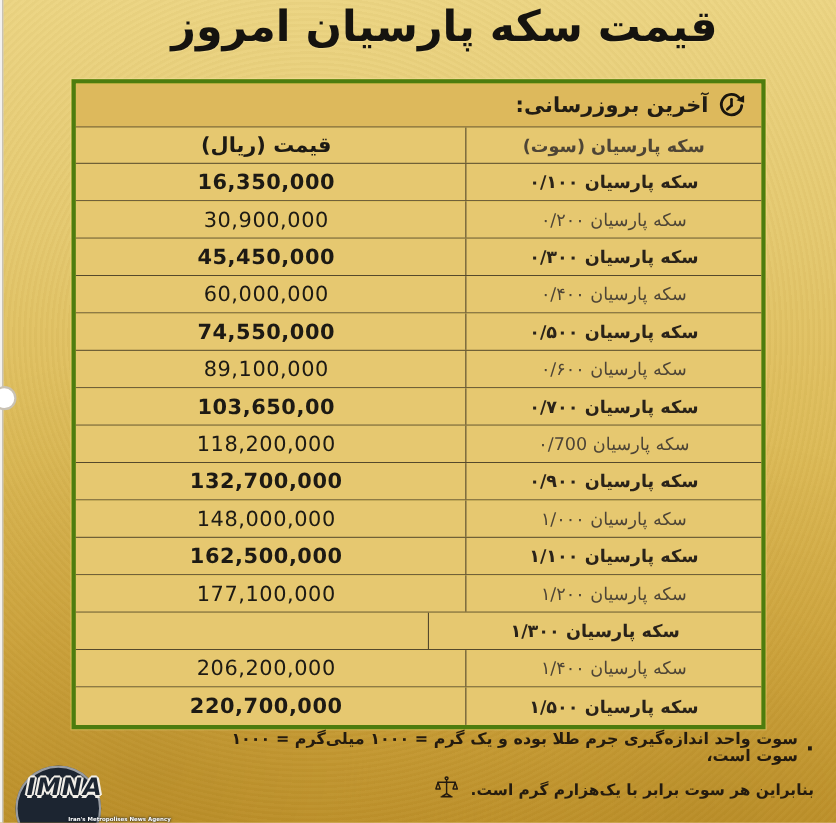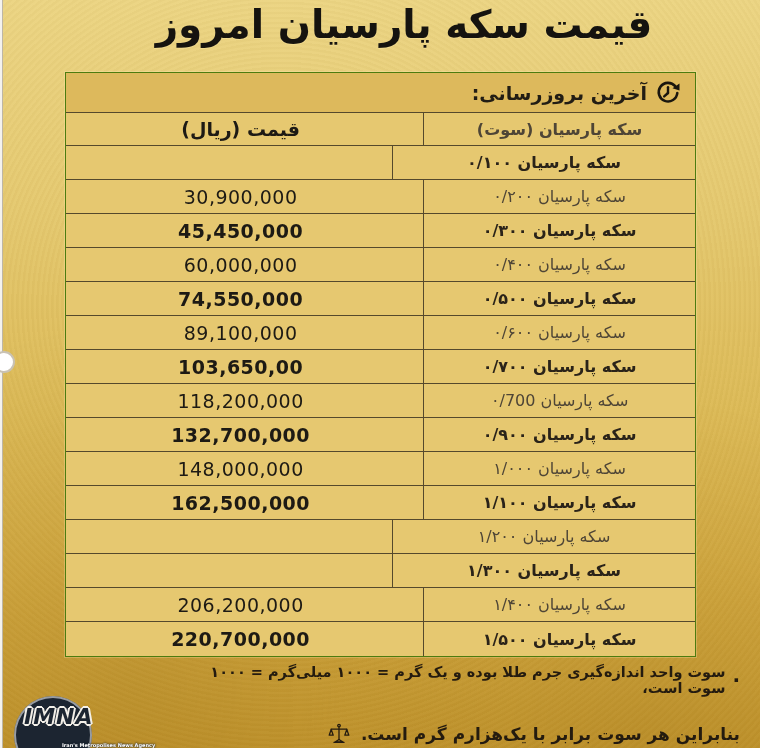--- a/index.html
+++ b/index.html
@@ -24,21 +24,21 @@
 
   .title{
     position:absolute; top:2px; left:0; width:100%; text-align:center;
     direction:rtl; font-size:39px; font-weight:900; color:#15130f; letter-spacing:0;
     text-shadow:0 1px 0 rgba(255,235,170,.35);
     margin-left:24px;
   }
 
   .price-table{
     position:absolute; left:65px; top:72px; width:631px;
-    border:1px solid #4d7c0f; background:#fde047;
+    border:4px solid #4d7c0f; background:#fde047;
     box-shadow:0 0 0 1px rgba(255,240,190,.25);
   }
   .update-row{
     height:40px; display:flex; align-items:center; direction:rtl;
     padding:0 14px; gap:8px; background:#ddb95c; border-bottom:1px solid #55492c;
   }
   .update-row .label{ font-size:19px; font-weight:700; color:#221d14; }
   .update-icon{ width:26px; height:26px; display:block; }
 
   .t-row{ display:flex; direction:rtl; height:34px; border-bottom:1px solid #55492c; background:#e6c870; }
@@ -52,21 +52,21 @@
   .t-row .price{ font-size:19px; color:#1d1a14; letter-spacing:.5px; }
   .t-row.bold .name{ font-weight:800; color:#2a2319; }
   .t-row.bold .price{ font-weight:600; }
 
   .footnotes{
     position:absolute; top:664px; right:20px; width:560px;
     direction:rtl; text-align:right; color:#241b0f;
   }
   .fn-line{ display:flex; direction:rtl; align-items:center; justify-content:flex-start; gap:7px; }
   .fn-line1{ font-size:14.5px; font-weight:800; }
-  .fn-line2{ font-size:17px; font-weight:800; margin-top:27px; padding-left:4px; }
+  .fn-line2{ font-size:14px; font-weight:800; margin-top:9px; padding-left:4px;align-items:flex-end; }
   .fn-bullet{ font-size:20px; line-height:10px; }
   .scale-icon{ width:22px; height:22px; margin-right:4px; }
 
   .logo{ position:absolute; left:10px; top:688px; width:220px; height:70px; }
   .logo-circle{
     position:absolute; left:4px; top:8px; width:78px; height:78px; border-radius:50%;
     background:#1c2531; box-shadow:0 0 0 2px rgba(255,255,255,.55) inset;
   }
   .logo-text{
     position:absolute; left:14px; top:16px; font-size:22px; font-weight:900; font-style:italic;
@@ -103,20 +103,21 @@
     </div>
 
     <div class="t-row head-row">
       <div class="cell name">سکه پارسیان (سوت)</div>
       <div class="cell price">قیمت (ریال)</div>
     </div>
 
     <div id="rows">
   <div class="t-row bold">
     <div class="cell name">سکه پارسیان ۰/۱۰۰</div>
+    <div class="cell price">16,350,000</div>
   </div>
 
   <div class="t-row">
     <div class="cell name">سکه پارسیان ۰/۲۰۰</div>
     <div class="cell price">30,900,000</div>
   </div>
 
   <div class="t-row bold">
     <div class="cell name">سکه پارسیان ۰/۳۰۰</div>
     <div class="cell price">45,450,000</div>
@@ -157,20 +158,21 @@
     <div class="cell price">148,000,000</div>
   </div>
 
   <div class="t-row bold">
     <div class="cell name">سکه پارسیان ۱/۱۰۰</div>
     <div class="cell price">162,500,000</div>
   </div>
 
   <div class="t-row">
     <div class="cell name">سکه پارسیان ۱/۲۰۰</div>
+    <div class="cell price">177,100,000</div>
   </div>
 
   <div class="t-row bold">
     <div class="cell name">سکه پارسیان ۱/۳۰۰</div>
   </div>
 
   <div class="t-row">
     <div class="cell name">سکه پارسیان ۱/۴۰۰</div>
     <div class="cell price">206,200,000</div>
   </div>

